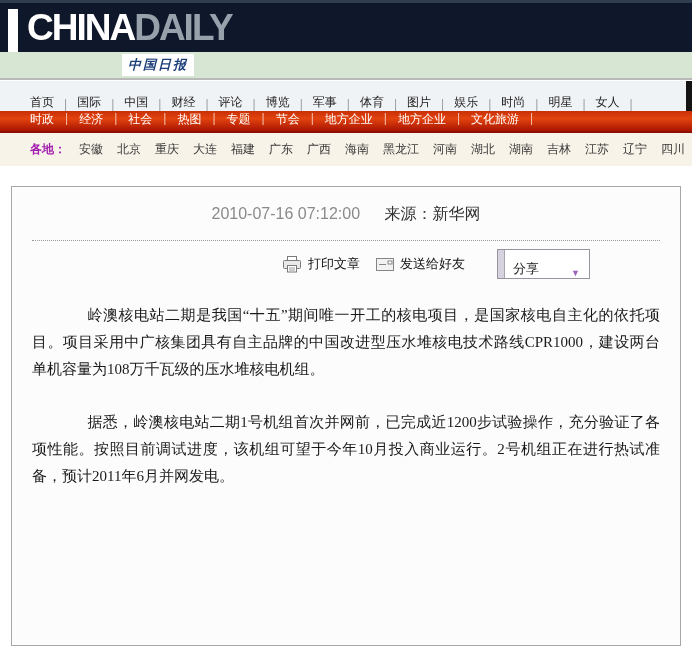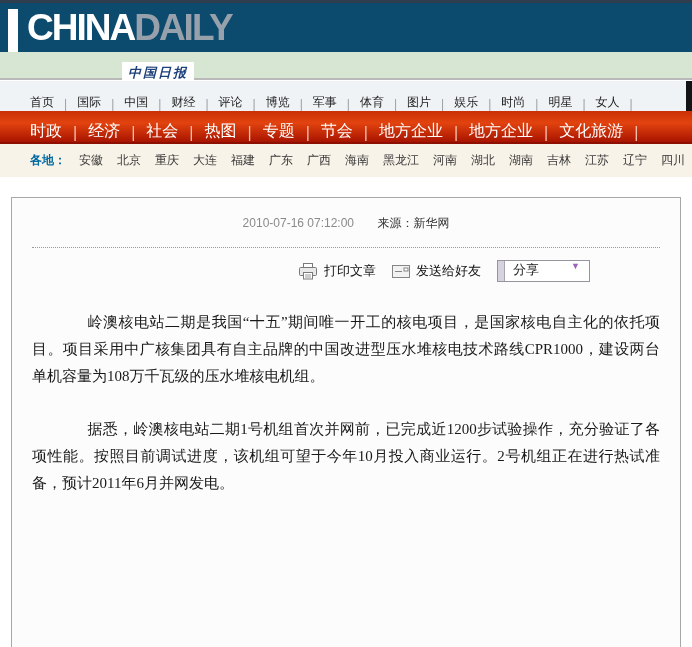--- a/index.html
+++ b/index.html
@@ -1,78 +1,78 @@
 <!DOCTYPE html>
 <html><head>
 <meta charset="utf-8">
 <style>
   * { margin:0; padding:0; box-sizing:border-box; }
   html,body { width:692px; height:647px; overflow:hidden; background:#fff;
     font-family:"Liberation Sans","DejaVu Sans",sans-serif; }
 
   
   .topline { height:3px; background:#2e3e4e; }
-  .masthead { height:49px; background:#0c4a6e; position:relative;
+  .masthead { height:49px; background:#0f172a; position:relative;
     display:flex; align-items:center; }
   .logo-white-bar { position:absolute; left:8px; top:6px; bottom:0; width:10px; background:#fff; }
   .brand { margin-left:27px; font-size:37px; font-weight:bold; letter-spacing:-2px;
     line-height:1; white-space:nowrap; }
   .brand .china { color:#ffffff; }
   .brand .daily { color:#97a1ab; }
   .channel { margin-left:24px; font-size:29px; font-weight:bold; white-space:nowrap; }
   .channel .c1 { color:#ffffff; }
   .channel .c2 { color:#c2cad3; }
 
   .greenstrip { height:26px; background:#d6e6d2; position:relative; }
-  .cd-mini-logo { position:absolute; left:122px; top:10px; height:22px; padding:0 6px;
+  .cd-mini-logo { position:absolute; left:122px; top:2px; height:22px; padding:0 6px;
     background:#fff; color:#1c3f7a; font-size:13px; font-weight:bold; font-style:italic;
     font-family:"Liberation Serif","DejaVu Serif",serif;
     display:flex; align-items:center; letter-spacing:2px; }
 
   .gray-divider { height:3px; background:#b9b9b9; border-bottom:1px solid #fff; }
 
   
   .nav1 { height:30px; background:#f0f3f6; display:flex; align-items:flex-end;
     font-size:12px; color:#222; padding-left:30px; position:relative; white-space:nowrap; }
   .nav1 .item { cursor:pointer; }
   .nav1 .sep { color:#9aa0a6; margin:0 10px; }
   .nav1-cut { position:absolute; right:0; top:0; bottom:0; width:6px; background:#141414; }
 
   
-  .nav2 { height:33px; display:flex; align-items:flex-end; font-size:16px; color:#fff;
+  .nav2 { height:22px; display:flex; align-items:flex-start; font-size:12px; color:#fff;
     padding-left:30px; white-space:nowrap;
     background:linear-gradient(180deg,#c93006 0%,#e2430f 38%,#a81400 100%);
     border-bottom:2px solid #8c0f00; }
   .nav2 .item { cursor:pointer; }
   .nav2 .sep { color:#f3c0ae; margin:0 11px; }
 
   
   .regions { height:33px; background:#f8f3e8; display:flex; align-items:center;
     font-size:12px; color:#3a3a3a; padding-left:30px; white-space:nowrap; }
-  .regions .label { font-weight:bold; color:#0369a1; margin-right:13px; }
+  .regions .label { font-weight:bold; color:#a21caf; margin-right:13px; }
   .regions .item { margin-right:14px; cursor:pointer; }
 
   .gap { height:20px; background:#fff; }
 
   
   .article-box { margin:0 11px; border:1px solid #a8a8a8; background:#fcfcfc;
     height:460px; padding:0 20px; }
   .article-title { text-align:center; font-size:20px; font-weight:bold; color:#171717;
     padding-top:27px; }
-  .article-meta { text-align:center; font-size:12px; color:#8a8a8a; margin-top:17px; }
+  .article-meta { text-align:center; font-size:16px; color:#8a8a8a; margin-top:17px; }
   .article-meta .source { color:#333; margin-left:20px; }
   .dotted-rule { border-bottom:1px dotted #999; margin-top:15px; }
 
   .toolbar { display:flex; align-items:center; justify-content:flex-end;
     padding-right:70px; margin-top:11px; height:24px; }
   .tool-label { font-size:13px; color:#111; margin:0 6px; cursor:pointer; }
   .tool-label.first { margin-right:16px; }
   .icon { display:inline-flex; align-items:center; }
-  .share-box { width:93px; height:22px; border:1px solid #98949e; background:#fff;
-    display:flex; align-items:flex-start; margin-left:10px; cursor:pointer; }
+  .share-box { width:93px; height:30px; border:1px solid #98949e; background:#fff;
+    display:flex; align-items:flex-end; margin-left:26px; cursor:pointer; }
   .share-strip { width:7px; height:100%; background:#d7d3de; border-right:1px solid #a9a5b0; }
   .share-text { font-size:13px; color:#222; margin-left:8px; }
   .share-caret { margin-left:auto; margin-right:9px; font-size:9px; color:#9a64b8; }
 
   .article-body p { font-size:15px; line-height:27px; color:#191919;
     margin-top:26px; text-align:justify; }
   .article-body p.indent-sm { text-indent:2em; }
   .article-body p.indent-lg { text-indent:3.7em;font-family:Liberation Serif, serif; }
 </style>
 </head>

